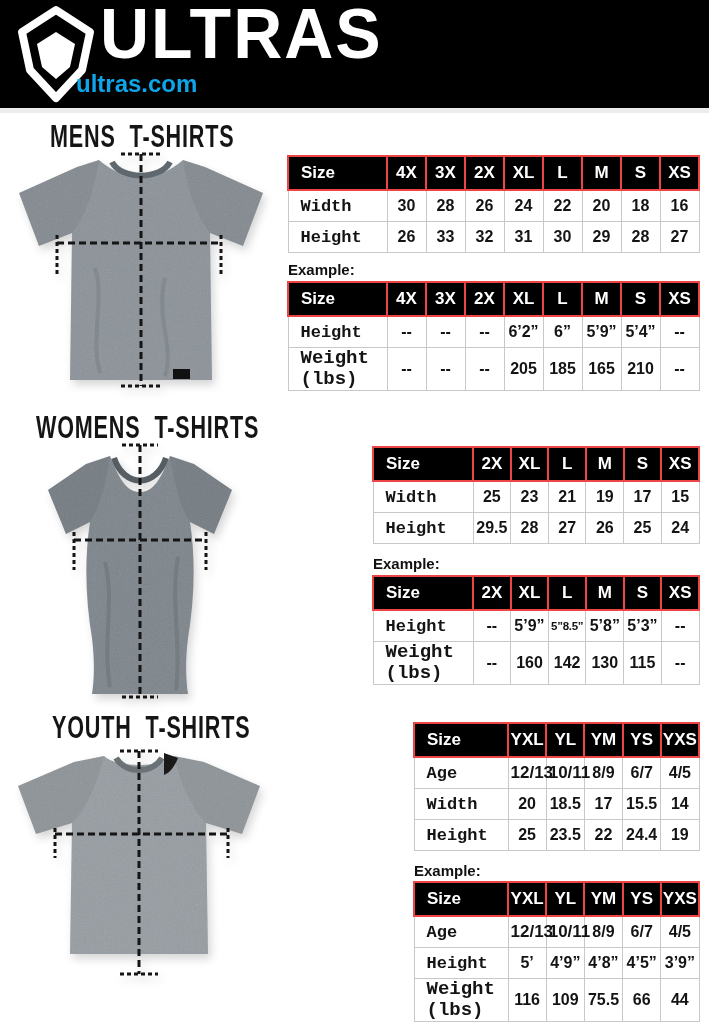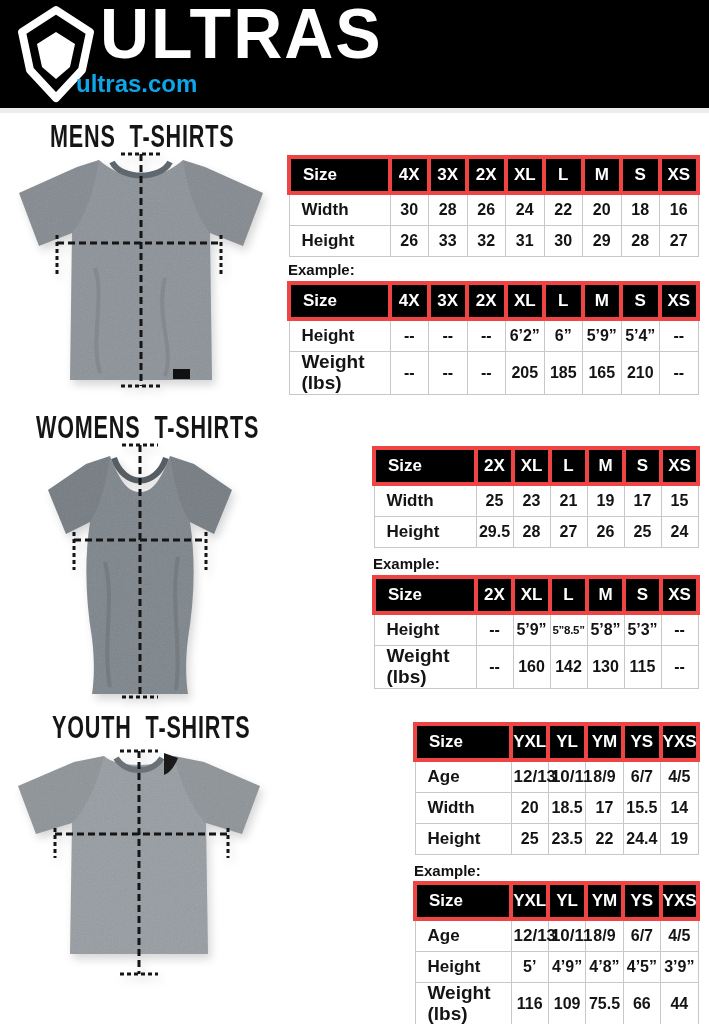--- a/index.html
+++ b/index.html
@@ -20,26 +20,26 @@
          white-space:nowrap;color:#151515;}
   .ex{position:absolute;font-weight:bold;font-size:15px;color:#111;}
 
   
   .shirt{position:absolute;}
   .shirt svg{filter:drop-shadow(3px 5px 4px rgba(0,0,0,0.16));}
 
   
   .tbl{position:absolute;border-collapse:collapse;table-layout:fixed;
        font-family:"Liberation Sans",sans-serif;}
-  .tbl th{background:#000;color:#fff;border:4px solid #ef4444;font-size:17px;font-weight:bold;
+  .tbl th{background:#000;color:#fff;border:2px solid #ef4444;font-size:17px;font-weight:bold;
           height:32px;text-align:center;padding:0;}
   .tbl td{background:#fff;border:1px solid #c8c8c8;color:#141414;font-weight:bold;
           font-size:16px;text-align:center;height:30px;padding:0 2px;}
   .tbl th.lbl,.tbl td.lbl{text-align:left;padding-left:12px;}
-  .tbl td.lbl{font-size:17px;}
+  .tbl td.lbl{font-size:17px;font-family:Liberation Mono, monospace;}
   .tbl td.two{font-size:19px;line-height:1.1;}
   .tbl td.s{font-size:17px;}
   .tbl td.xs{font-size:11.5px;letter-spacing:-0.3px;margin-left:48px;}
   .mens{width:413px}.mens .lbl{width:85px}
   .wom{width:328px}.wom .lbl{width:86px}
   .yth{width:287px}.yth .lbl{width:80px}
 </style>
 </head>
 <body>
 

